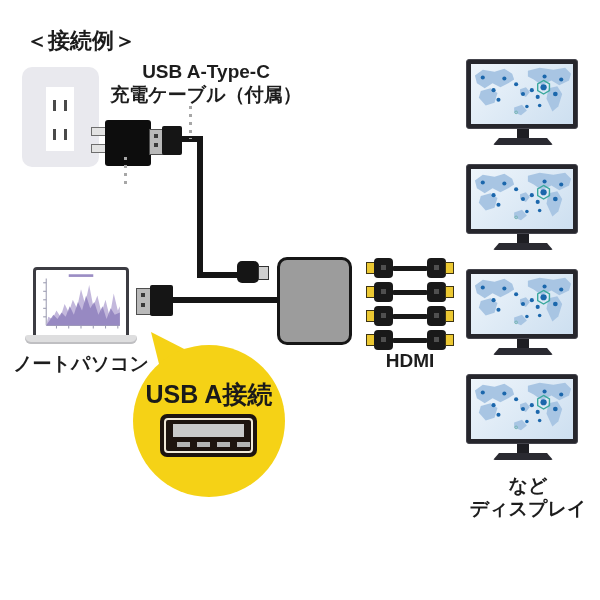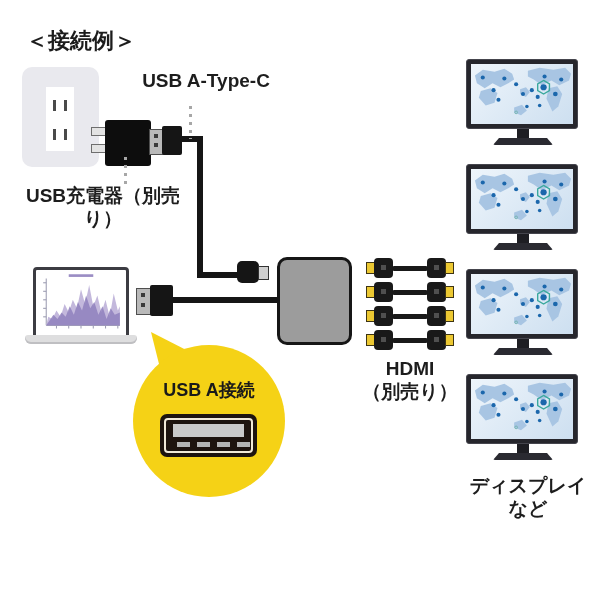--- a/index.html
+++ b/index.html
@@ -39,21 +39,21 @@
               border:3px solid #3c3c42;border-radius:4px;}
   .lap-base{position:absolute;left:0;top:68px;width:112px;height:9px;background:#dededf;
             border-radius:4px 4px 8px 8px;box-shadow:inset 0 -2px 0 #bfbfc2;}
 
   
   .product{left:277px;top:257px;width:75px;height:88px;background:#9c9c9c;
            border:3px solid #161616;border-radius:10px;box-sizing:border-box;}
 
   
   .bubble{left:133px;top:345px;width:152px;height:152px;border-radius:50%;background:#f5d216;}
-  .bubble-text{left:139px;top:378px;width:140px;text-align:center;font-size:18px;font-weight:700;color:#1a1a1a;}
+  .bubble-text{left:139px;top:378px;width:140px;text-align:center;font-size:25px;font-weight:700;color:#1a1a1a;}
   .port{left:160px;top:414px;width:97px;height:43px;background:#1d140f;border-radius:7px;}
   .port-inner{position:absolute;left:4px;top:4px;right:4px;bottom:4px;border:2px solid #f0e9d8;
               border-radius:4px;background:#1d140f;}
   .tongue{position:absolute;left:7px;top:4px;width:71px;height:13px;background:#c9caca;}
   .pin{position:absolute;top:22px;width:13px;height:5px;background:#b4b5b5;}
 
   
   .hdmi-col{left:366px;top:257px;display:flex;flex-direction:column;gap:2px;}
   .hdmi-row{position:relative;width:88px;height:22px;}
   .tip{position:absolute;top:5px;width:9px;height:12px;background:#ecc832;border:1px solid #3d3413;box-sizing:border-box;}
@@ -99,25 +99,25 @@
   <div class="abs usb-body" style="left:162px;top:126px;width:20px;height:29px;"></div>
   <div class="abs cable" style="left:181px;top:136px;width:22px;height:6px;"></div>
   <div class="abs cable" style="left:197px;top:136px;width:6px;height:142px;"></div>
   <div class="abs cable" style="left:197px;top:272px;width:42px;height:6px;"></div>
   <div class="abs c-body"></div>
   <div class="abs c-tip"></div>
 
   <div class="abs leader" style="left:189px;top:106px;height:33px;"></div>
   <div class="abs leader" style="left:124px;top:157px;height:28px;"></div>
 
-  <div class="abs lbl" style="left:106px;top:69px;width:200px;">
+  <div class="abs lbl" style="left:106px;top:60px;width:200px;">
     <div>USB A-Type-C</div>
-  </div>
-
-  <div class="abs lbl" style="left:12px;top:184px;width:182px;">USB充電器（別売り）</div>
+    <div>充電ケーブル（付属）</div>
+  </div>
+
 
   <div class="abs laptop">
     <div class="lap-screen">
       <svg width="100%" height="100%" viewBox="0 0 88 62" preserveAspectRatio="none">
         <rect x="32" y="4" width="24" height="2.5" fill="#9b8dc4"></rect>
         <line x1="10" y1="8" x2="10" y2="52" stroke="#9a9ab0" stroke-width="1"></line>
         <line x1="10" y1="52" x2="82" y2="52" stroke="#9a9ab0" stroke-width="1"></line>
         <g stroke="#9a9ab0" stroke-width="1">
           <line x1="7" y1="12" x2="10" y2="12"></line>
             <line x1="7" y1="20" x2="10" y2="20"></line>
@@ -131,20 +131,21 @@
           <line x1="68" y1="52" x2="68" y2="55"></line>
             <line x1="80" y1="52" x2="80" y2="55"></line>
         </g>
         <polygon fill="#c3b8dc" points="10,52 12,44 16,46 20,38 24,44 28,32 32,40 36,28 40,36 44,18 48,32 52,14 56,34 60,24 64,40 68,28 72,44 76,22 80,38 82,34 82,52"></polygon>
         <polygon fill="#8f80bd" opacity="0.85" points="10,52 13,48 17,42 21,46 25,40 29,44 33,34 37,42 41,30 45,38 49,24 53,36 57,30 61,42 65,34 69,46 73,36 77,42 82,40 82,52"></polygon>
       </svg>
     </div>
     <div class="lap-base"></div>
   </div>
 
+  <div class="abs lbl" style="left:5px;top:352px;width:152px;">ノートパソコン</div>
 
   <div class="abs usb-metal" style="left:136px;top:288px;width:14px;height:25px;">
     <div class="usb-pinhole" style="left:4px;top:4px;"></div>
     <div class="usb-pinhole" style="left:4px;top:14px;"></div>
   </div>
   <div class="abs usb-body" style="left:150px;top:285px;width:23px;height:31px;"></div>
   <div class="abs cable" style="left:172px;top:297px;width:106px;height:6px;"></div>
 
   <div class="abs product"></div>
 
@@ -207,23 +208,22 @@
           <div class="hsq"></div>
         </div>
         <div class="hwire"></div>
         <div class="hbody" style="left:61px;">
           <div class="hsq"></div>
         </div>
         <div class="tip" style="left:79px;"></div>
       </div>
     </div>
 
-  <div class="abs lbl" style="left:362px;top:357px;width:96px;">
+  <div class="abs lbl" style="left:362px;top:349px;width:96px;">
     <div>HDMI</div>
-    <div>（別売り）</div>
   </div>
 
   <div class="abs mon-col">
 
       <div class="monitor">
         <div class="bezel">
           <div class="screen">
             <svg width="100%" height="100%" viewBox="0 0 104 62" preserveAspectRatio="none">
               <g fill="#a8c5e3">
                 <path d="M4,12 L12,6 24,8 34,5 42,10 44,16 38,20 30,24 22,20 14,25 6,20 Z"></path>
@@ -364,17 +364,17 @@
               <circle cx="46" cy="50" r="1.4" fill="none" stroke="#6fb3ab" stroke-width="0.9"></circle>
             </svg>
           </div>
         </div>
         <div class="neck"></div>
         <div class="mbase"></div>
       </div>
     </div>
 
   <div class="abs lbl" style="left:460px;top:474px;width:136px;">
+    <div>など</div>
     <div>ディスプレイ</div>
-    <div>など</div>
   </div>
 
 </div>
 
 </body></html>

